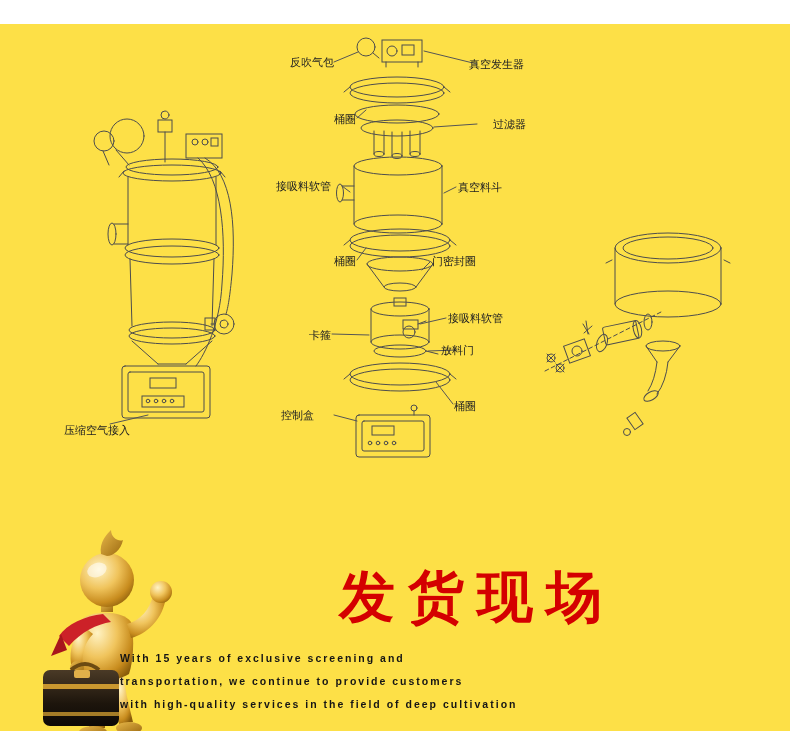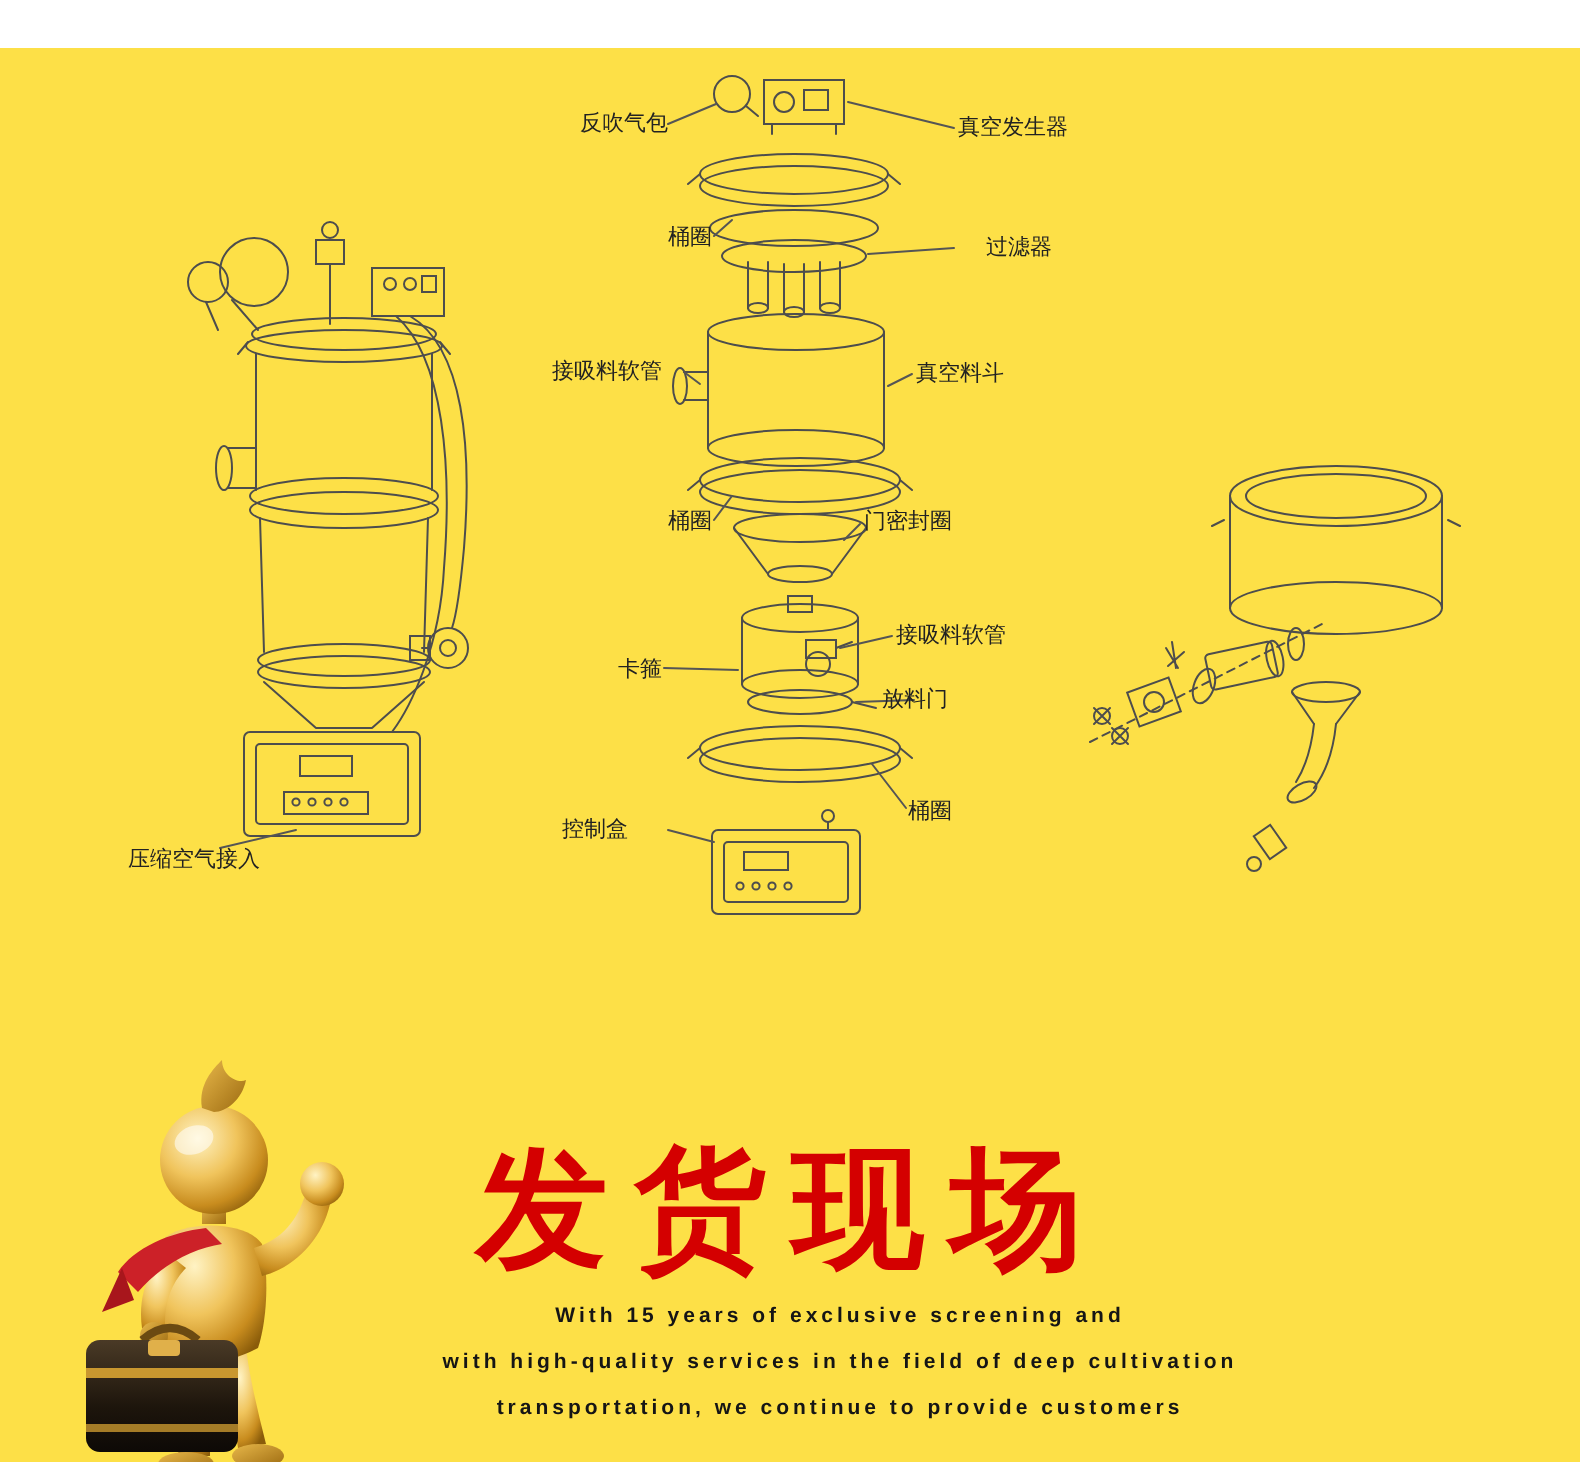--- a/index.html
+++ b/index.html
@@ -10,27 +10,27 @@
     font-family:"Liberation Sans", sans-serif;
     margin-top:24px;
   }
   svg.layer { position:absolute; }
   .lbl {
     position:absolute; font-size:11px; color:#222;
     white-space:nowrap; line-height:13px;
   }
   .banner-title {
     position:absolute; left:225px; top:536px; width:390px;
-    text-align:left; font-size:66px; font-weight:bold;
+    text-align:right; font-size:56px; font-weight:bold;
     letter-spacing:13px; text-indent:13px; color:#d40000;
     font-family:"Liberation Sans", sans-serif;
   }
   .banner-desc {
     position:absolute; left:120px; top:623px; width:600px;
-    text-align:center; font-size:10.5px; font-weight:bold;
+    font-size:10.5px; font-weight:bold;
     letter-spacing:2px; color:#151515;
   }
   .banner-desc .line { line-height:23px; }
 </style>
 </head>
 <body>
 
 <div class="stage">
 
   <svg class="layer" style="left:0;top:0" width="790" height="500" viewBox="0 0 790 500" fill="none" stroke="#4d4d4d" stroke-width="1" stroke-linecap="round">
@@ -217,21 +217,21 @@
       <line x1="332" y1="310" x2="369" y2="311"></line>
       <line x1="420" y1="300" x2="446" y2="294"></line>
       <line x1="428" y1="327" x2="457" y2="326"></line>
       <line x1="436" y1="358" x2="453" y2="380"></line>
       <line x1="334" y1="391" x2="357" y2="397"></line>
       <line x1="110" y1="400" x2="148" y2="391"></line>
     </g>
   </svg>
 
   <div class="lbl" style="left:290px;top:32px">反吹气包</div>
-  <div class="lbl" style="left:479px;top:34px">真空发生器</div>
+  <div class="lbl" style="left:469px;top:34px">真空发生器</div>
   <div class="lbl" style="left:334px;top:89px">桶圈</div>
   <div class="lbl" style="left:493px;top:94px">过滤器</div>
   <div class="lbl" style="left:276px;top:156px">接吸料软管</div>
   <div class="lbl" style="left:458px;top:157px">真空料斗</div>
   <div class="lbl" style="left:334px;top:231px">桶圈</div>
   <div class="lbl" style="left:432px;top:231px">门密封圈</div>
   <div class="lbl" style="left:309px;top:305px">卡箍</div>
   <div class="lbl" style="left:448px;top:288px">接吸料软管</div>
   <div class="lbl" style="left:441px;top:320px">放料门</div>
   <div class="lbl" style="left:454px;top:376px">桶圈</div>
@@ -283,17 +283,17 @@
     <rect x="28" y="148" width="76" height="56" rx="7" fill="url(#case)"></rect>
     <rect x="28" y="162" width="76" height="5" fill="#c9972f"></rect>
     <rect x="28" y="190" width="76" height="4" fill="#c9972f" opacity="0.8"></rect>
     <rect x="59" y="148" width="16" height="8" rx="2" fill="#e0b04a"></rect>
   </svg>
 
   <div class="banner-title" style="color: rgb(212, 0, 0);">发货现场</div>
 
   <div class="banner-desc">
     <div class="line">With 15 years of exclusive screening and</div>
+    <div class="line">transportation, we continue to provide customers</div>
     <div class="line">with high-quality services in the field of deep cultivation</div>
-    <div class="line">transportation, we continue to provide customers</div>
   </div>
 
 </div>
 
 </body></html>

